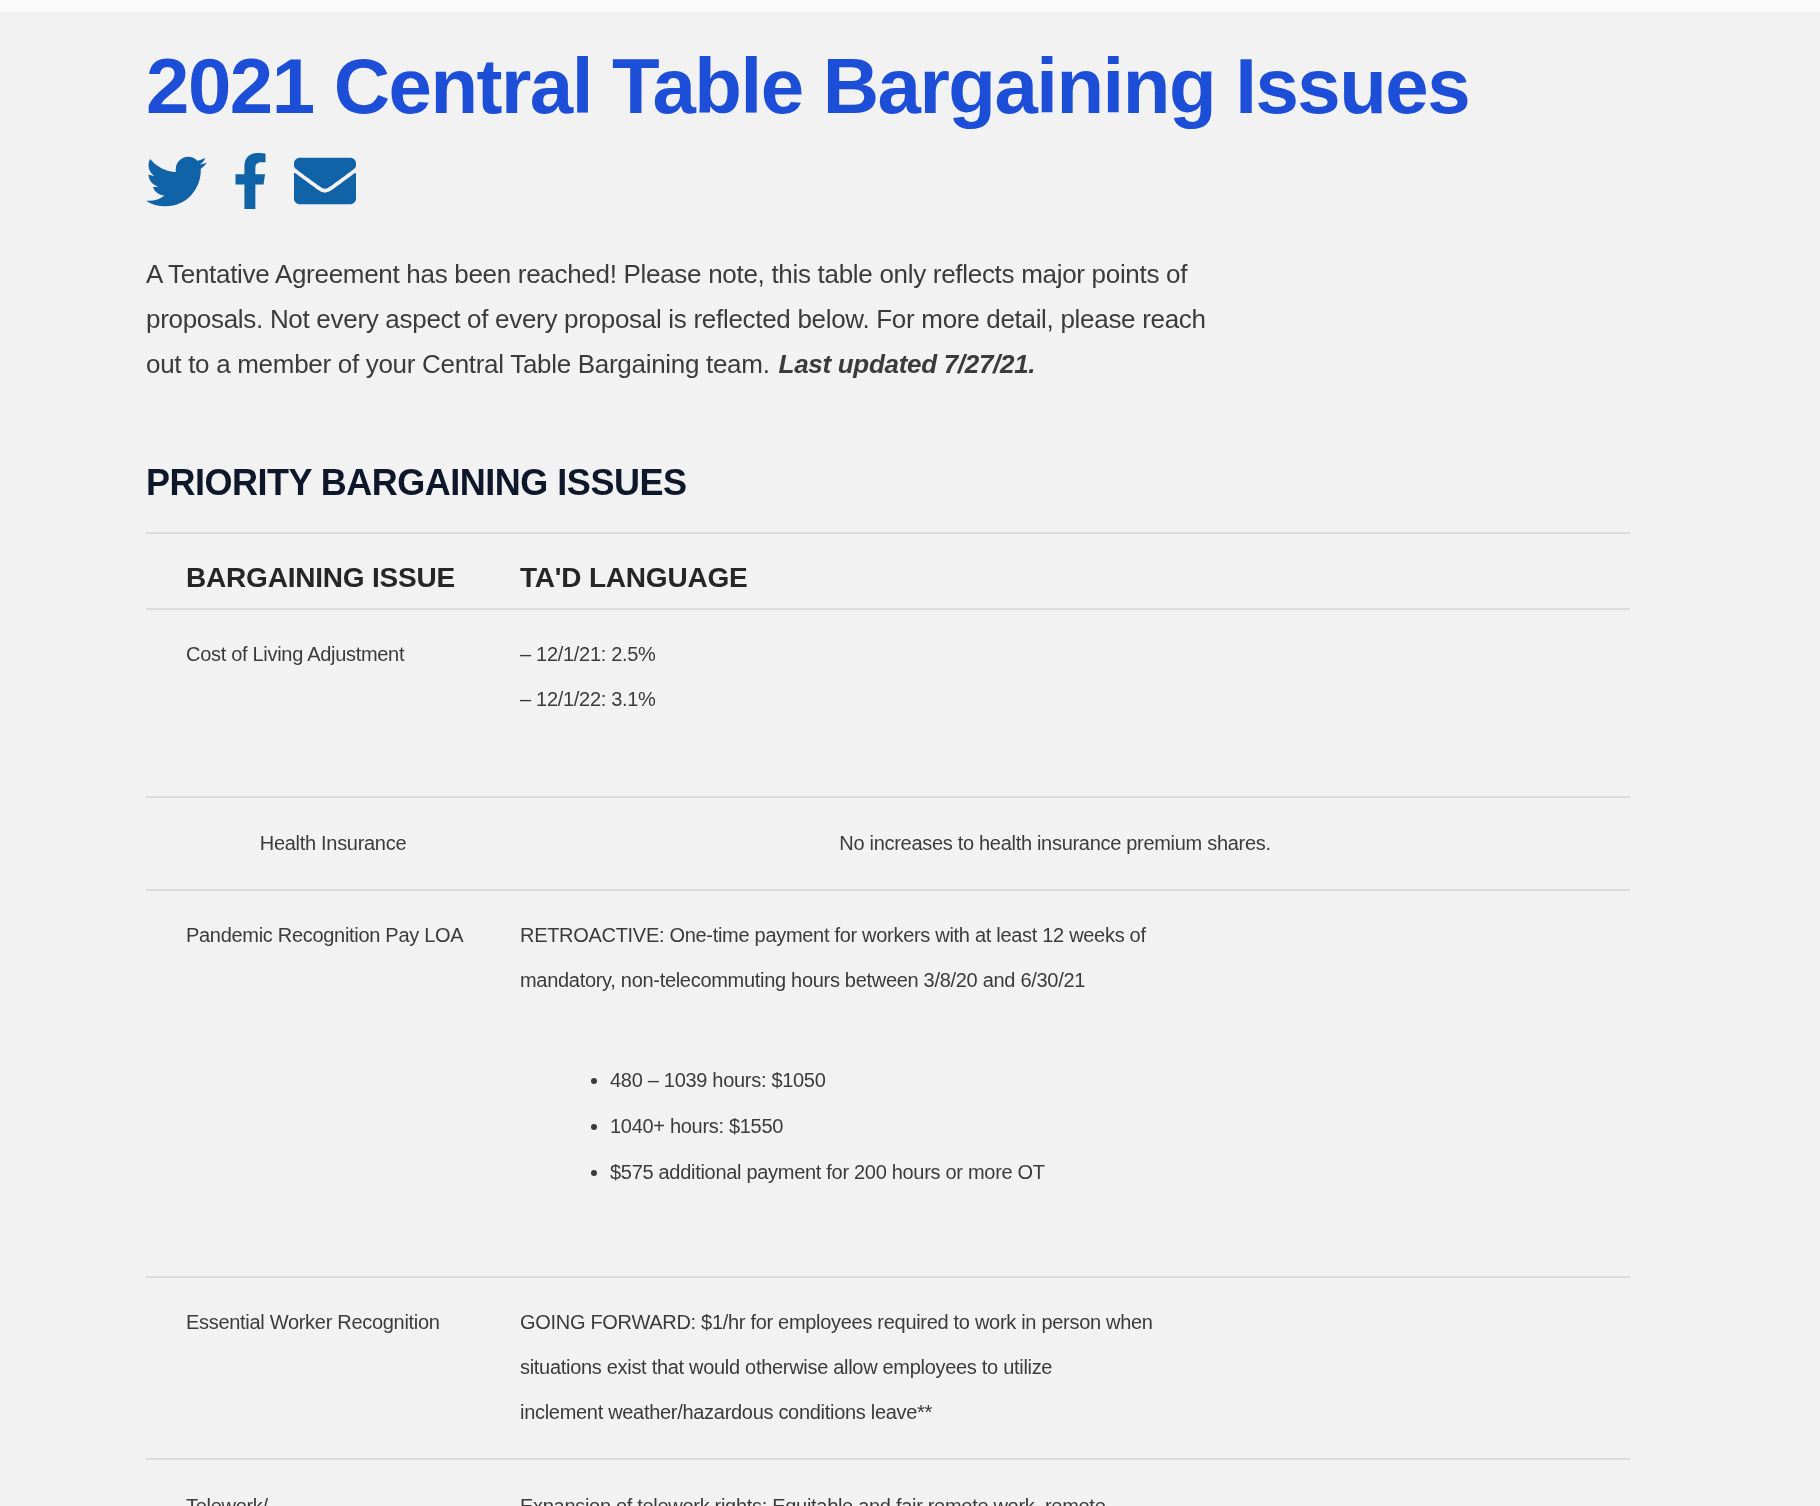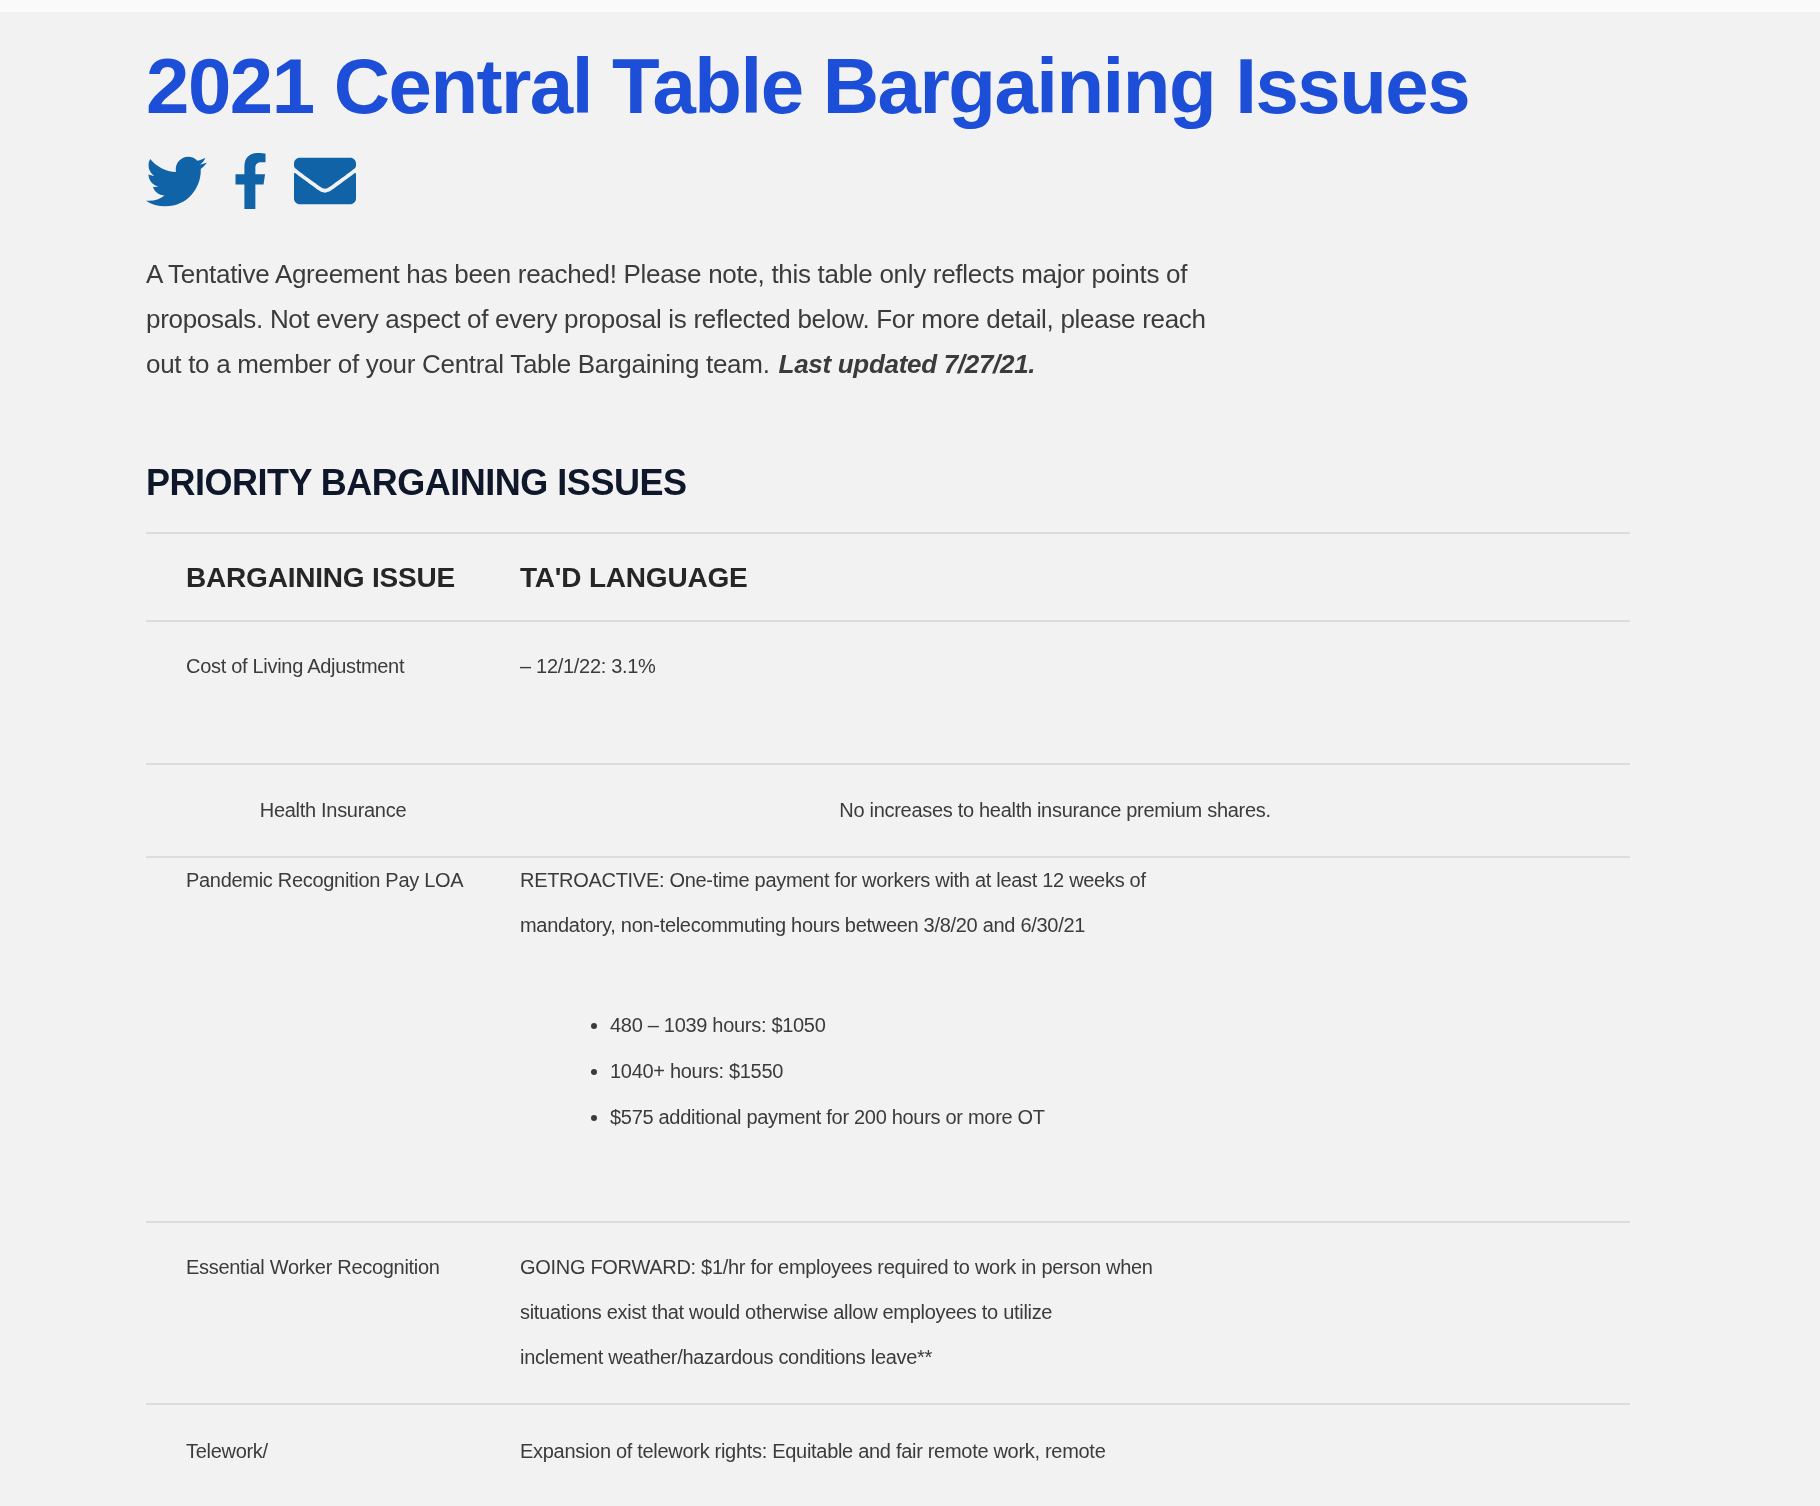--- a/index.html
+++ b/index.html
@@ -44,30 +44,30 @@
     color: #0f172a;
   }
 
   .btable { margin-top: 27px; width: 1484px; border-top: 2px solid #dcdcdc; }
   .trow {
     display: grid; grid-template-columns: 374px 1110px;
     border-bottom: 2px solid #dcdcdc;
     font-size: 20px; line-height: 45px; letter-spacing: -0.3px;
   }
   .thead {
-    padding-top: 26px; padding-bottom: 24px;
+    padding-top: 26px; padding-bottom: 12px;
     font-size: 28px; line-height: 36px; font-weight: bold;
     letter-spacing: -0.2px; color: #262626;
   }
   .cell-issue { padding-left: 40px; padding-right: 40px; }
   .cell-lang  { padding-right: 40px; }
 
   .row-cola      { padding-top: 22px; padding-bottom: 74px; }
   .row-health    { padding-top: 23px; padding-bottom: 23px; text-align: center; }
-  .row-pandemic  { padding-bottom: 80px; }
+  .row-pandemic  { padding-top: 22px; padding-bottom: 80px; }
   .row-essential { padding-top: 22px; padding-bottom: 23px; }
   .row-telework  { padding-top: 24px; padding-bottom: 40px; }
 
   .lang-line { display: block; }
   ul.bullets { margin: 55px 0 0 0; padding-left: 90px; list-style: disc; }
   ul.bullets li { margin: 1px 0; }
 </style>
 </head>
 <body>
 
@@ -106,20 +106,21 @@
   <div class="btable" role="table">
 
     <div class="trow thead">
       <div class="cell-issue">BARGAINING ISSUE</div>
       <div class="cell-lang">TA'D LANGUAGE</div>
     </div>
 
     <div class="trow row-cola">
       <div class="cell-issue">Cost of Living Adjustment</div>
       <div class="cell-lang">
+        <span class="lang-line">– 12/1/21: 2.5%</span>
         <span class="lang-line">– 12/1/22: 3.1%</span>
       </div>
     </div>
 
     <div class="trow row-health">
       <div class="cell-issue">Health Insurance</div>
       <div class="cell-lang">
         <span class="lang-line">No increases to health insurance premium shares.</span>
       </div>
     </div>

